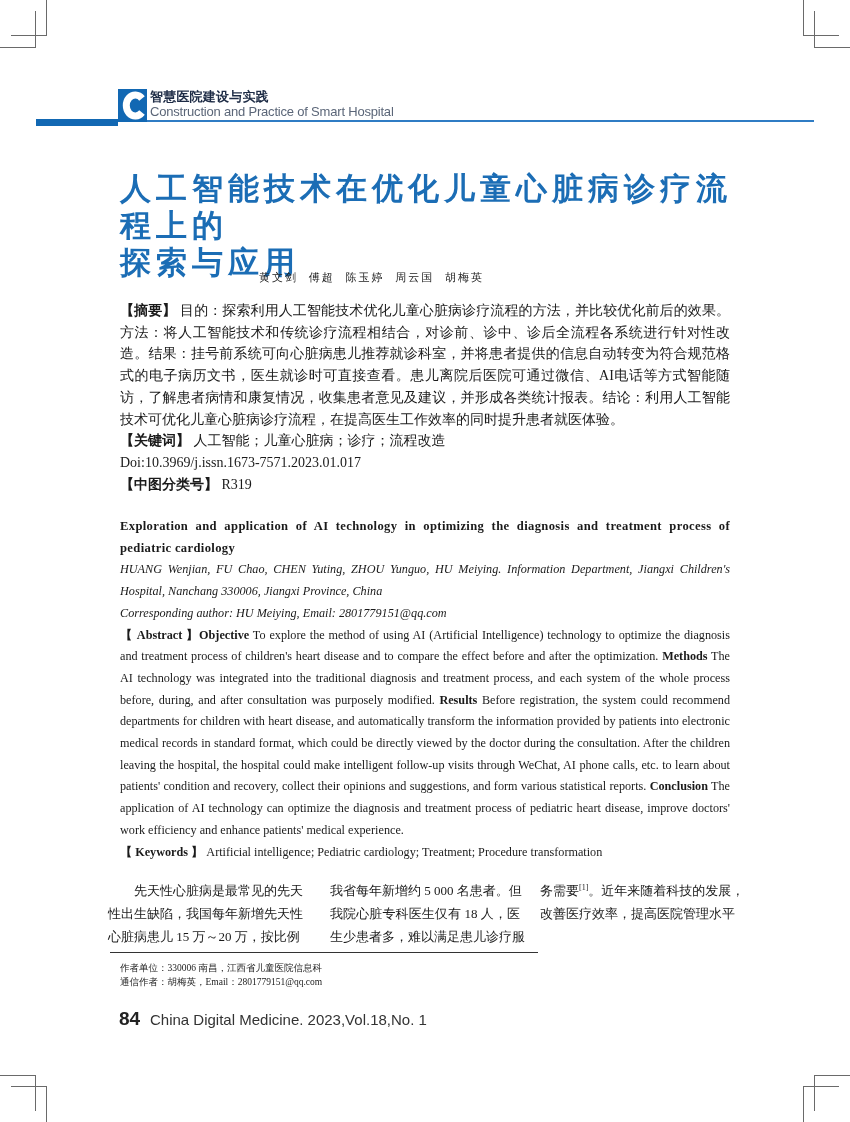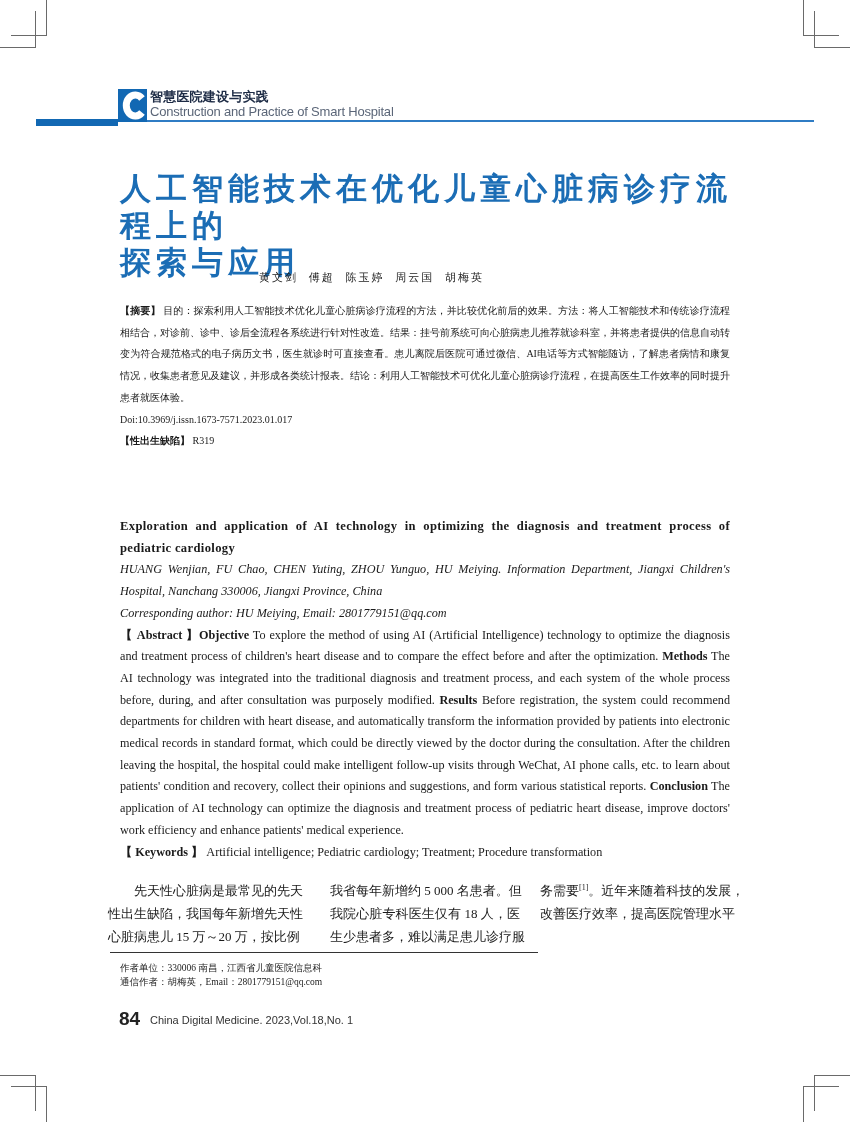--- a/index.html
+++ b/index.html
@@ -19,41 +19,41 @@
   .header-en { left: 150px; top: 104px; font-family: "Liberation Sans", "DejaVu Sans", sans-serif;
                font-size: 13px; line-height: 15px; color: #5b6678; letter-spacing: -0.2px; }
 
   
   .title { left: 120px; top: 170px; width: 640px; font-family: "Liberation Sans", "DejaVu Sans", sans-serif;
            font-weight: bold; font-size: 31px; line-height: 37px; letter-spacing: 5px; color: #1b6db5; }
   .authors-cn { left: 0; top: 269px; width: 743px; text-align: center; font-size: 11px; line-height: 16px;
                 letter-spacing: 2px; color: #222; word-spacing: 6px; }
 
   
-  .block { left: 120px; width: 610px; font-size: 10px; line-height: 21.7px; color: #1a1a1a; }
+  .block { left: 120px; width: 610px; font-size: 14px; line-height: 21.7px; color: #1a1a1a; }
   .zh-abs { top: 300px; text-align: justify; }
   .bold { font-weight: bold; }
   .en-block { top: 516px; font-size: 12.2px; }
   .en-title { font-weight: bold; font-size: 12.6px; letter-spacing: 0.35px; text-align: justify; }
   .italic { font-style: italic; }
   .en-abs { text-align: justify; }
 
   
   .col { top: 879px; width: 190px; font-size: 13px; line-height: 23px; color: #1a1a1a; }
   .col .ln { display: block; text-align: justify; text-align-last: justify; white-space: nowrap; }
   .col .ln.indent { padding-left: 26px; }
   .col sup { font-size: 8px; line-height: 0; vertical-align: 5px; }
 
   .foot-line { left: 110px; top: 952px; width: 428px; height: 1px; background: #333; }
   .foot { left: 120px; top: 961px; font-size: 9.5px; line-height: 14px; color: #222; }
 
   .page-num { left: 119px; top: 1008px; font-family: "Liberation Sans", "DejaVu Sans", sans-serif;
               font-weight: bold; font-size: 19px; line-height: 22px; color: #222; }
   .journal { left: 150px; top: 1012px; font-family: "Liberation Sans", "DejaVu Sans", sans-serif;
-             font-size: 11px; line-height: 16px; color: #333; }
+             font-size: 15px; line-height: 16px; color: #333; }
 </style>
 </head>
 <body>
 
 <div class="crop v" style="left:46px;top:0;height:36px;"></div>
 <div class="crop h" style="left:11px;top:35px;width:36px;"></div>
 <div class="crop v" style="left:35px;top:11px;height:36px;"></div>
 <div class="crop h" style="left:0;top:47px;width:36px;"></div>
 
 <div class="crop v" style="left:803px;top:0;height:36px;"></div>
@@ -82,22 +82,23 @@
 <div class="abs header-en">Construction and Practice of Smart Hospital</div>
 
 <div class="abs title">
   <div>人工智能技术在优化儿童心脏病诊疗流程上的</div>
   <div>探索与应用</div>
 </div>
 <div class="abs authors-cn">黄文剑  傅超  陈玉婷  周云国  胡梅英</div>
 
 <div class="abs block zh-abs">
   <div><span class="bold">【摘要】</span><span> 目的：探索利用人工智能技术优化儿童心脏病诊疗流程的方法，并比较优化前后的效果。方法：将人工智能技术和传统诊疗流程相结合，对诊前、诊中、诊后全流程各系统进行针对性改造。结果：挂号前系统可向心脏病患儿推荐就诊科室，并将患者提供的信息自动转变为符合规范格式的电子病历文书，医生就诊时可直接查看。患儿离院后医院可通过微信、AI电话等方式智能随访，了解患者病情和康复情况，收集患者意见及建议，并形成各类统计报表。结论：利用人工智能技术可优化儿童心脏病诊疗流程，在提高医生工作效率的同时提升患者就医体验。</span></div>
+  <div><span class="bold">【关键词】</span><span> 人工智能；儿童心脏病；诊疗；流程改造</span></div>
   <div>Doi:10.3969/j.issn.1673-7571.2023.01.017</div>
-  <div><span class="bold">【性出生缺陷】</span><span> R319</span></div>
+  <div><span class="bold">【中图分类号】</span><span> R319</span></div>
 </div>
 
 <div class="abs block en-block">
   <div class="en-title">Exploration and application of AI technology in optimizing the diagnosis and treatment process of pediatric cardiology</div>
   <div class="italic en-abs">HUANG Wenjian, FU Chao, CHEN Yuting, ZHOU Yunguo, HU Meiying. Information Department, Jiangxi Children's Hospital, Nanchang 330006, Jiangxi Province, China</div>
   <div class="italic">Corresponding author: HU Meiying, Email: 2801779151@qq.com</div>
   <div class="en-abs"><span class="bold">【 Abstract 】</span><span class="bold">Objective</span><span> To explore the method of using AI (Artificial Intelligence) technology to optimize the diagnosis and treatment process of children's heart disease and to compare the effect before and after the optimization. </span><span class="bold">Methods</span><span> The AI technology was integrated into the traditional diagnosis and treatment process, and each system of the whole process before, during, and after consultation was purposely modified. </span><span class="bold">Results</span><span> Before registration, the system could recommend departments for children with heart disease, and automatically transform the information provided by patients into electronic medical records in standard format, which could be directly viewed by the doctor during the consultation. After the children leaving the hospital, the hospital could make intelligent follow-up visits through WeChat, AI phone calls, etc. to learn about patients' condition and recovery, collect their opinions and suggestions, and form various statistical reports. </span><span class="bold">Conclusion</span><span> The application of AI technology can optimize the diagnosis and treatment process of pediatric heart disease, improve doctors' work efficiency and enhance patients' medical experience.</span></div>
   <div><span class="bold">【 Keywords 】</span><span> Artificial intelligence; Pediatric cardiology; Treatment; Procedure transformation</span></div>
 </div>
 

